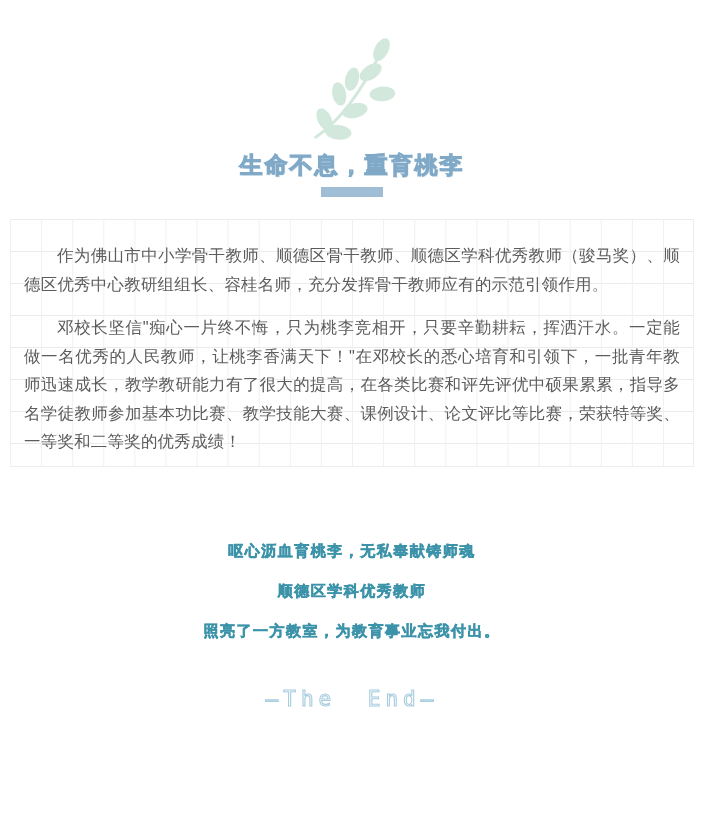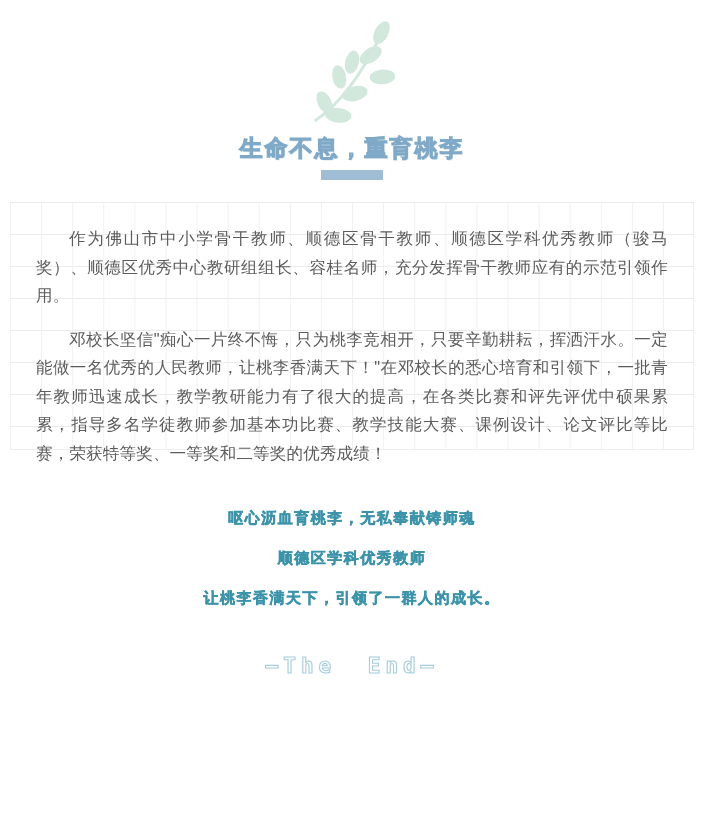--- a/index.html
+++ b/index.html
@@ -4,70 +4,70 @@
 <style>
   html,body{margin:0;padding:0;}
   body{
     width:704px;height:832px;
     background:#ffffff;
     font-family:"Liberation Sans","DejaVu Sans",sans-serif;
     overflow:hidden;
     position:relative;
   }
   
-  .hero{padding-top:16px;text-align:center;}
+  .hero{padding-top:33px;text-align:center;}
   .leaf-wrap{height:112px;display:flex;justify-content:center;}
   .hero-title{
     margin-top:6px;
     font-size:23px;line-height:28px;font-weight:bold;letter-spacing:2px;
     color:#ecf3f8;
     -webkit-text-stroke:1px #7fa9c7;
     text-shadow:1px 1px 0 rgba(127,169,199,0.28);
   }
   .hero-bar{
     width:62px;height:10px;margin:8px auto 0;
     background:#9fbed6;
   }
   
   .notebook{
     margin:22px 10px 0;
     height:248px;
     box-sizing:border-box;
-    padding:22px 26px 0;
+    padding:22px 14px 0;
     background-image:
       linear-gradient(to right,  #f0f0f0 1px, transparent 1px),
       linear-gradient(to bottom, #ebebeb 1px, transparent 1px);
     background-size:31.1px 32px;
     box-shadow:inset -1px -1px 0 #ededed;
   }
   .notebook p{
     margin:0 0 15px;
     font-size:16.5px;
     line-height:28.5px;
     letter-spacing:0.2px;
     color:#5c5c5c;
     text-indent:2em;
     text-align:justify;
   }
   
-  .poem{margin-top:60px;text-align:center;}
+  .poem{margin-top:76px;text-align:center;}
   .poem p{
     margin:0 0 24px;
     font-size:15px;line-height:16px;
     font-weight:bold;letter-spacing:1.5px;
     color:#4a9db2;
     -webkit-text-stroke:0.5px #3c93a9;
     text-shadow:1px 1px 0 rgba(255,255,255,0.55);
   }
   
   .the-end{
     margin-top:48px;
     text-align:center;
     font-family:"DejaVu Sans Mono","Liberation Mono",monospace;
-    font-size:21px;font-weight:bold;
+    font-size:21px;font-weight:normal;
     letter-spacing:5px;word-spacing:14px;
     color:#ffffff;
     -webkit-text-stroke:1.1px #a7cddf;
   }
 </style>
 </head>
 <body>
 
 <div class="hero">
   <div class="leaf-wrap">
@@ -90,16 +90,16 @@
 </div>
 
 <div class="notebook">
   <p>作为佛山市中小学骨干教师、顺德区骨干教师、顺德区学科优秀教师（骏马奖）、顺德区优秀中心教研组组长、容桂名师，充分发挥骨干教师应有的示范引领作用。</p>
   <p>邓校长坚信"痴心一片终不悔，只为桃李竞相开，只要辛勤耕耘，挥洒汗水。一定能做一名优秀的人民教师，让桃李香满天下！"在邓校长的悉心培育和引领下，一批青年教师迅速成长，教学教研能力有了很大的提高，在各类比赛和评先评优中硕果累累，指导多名学徒教师参加基本功比赛、教学技能大赛、课例设计、论文评比等比赛，荣获特等奖、一等奖和二等奖的优秀成绩！</p>
 </div>
 
 <div class="poem">
   <p>呕心沥血育桃李，无私奉献铸师魂</p>
   <p>顺德区学科优秀教师</p>
-  <p>让桃李香满天下，引领了一群人的成长。</p>
+  <p>照亮了一方教室，为教育事业忘我付出。</p>
 </div>
 
 <div class="the-end">—The End—</div>
 
 </body></html>

